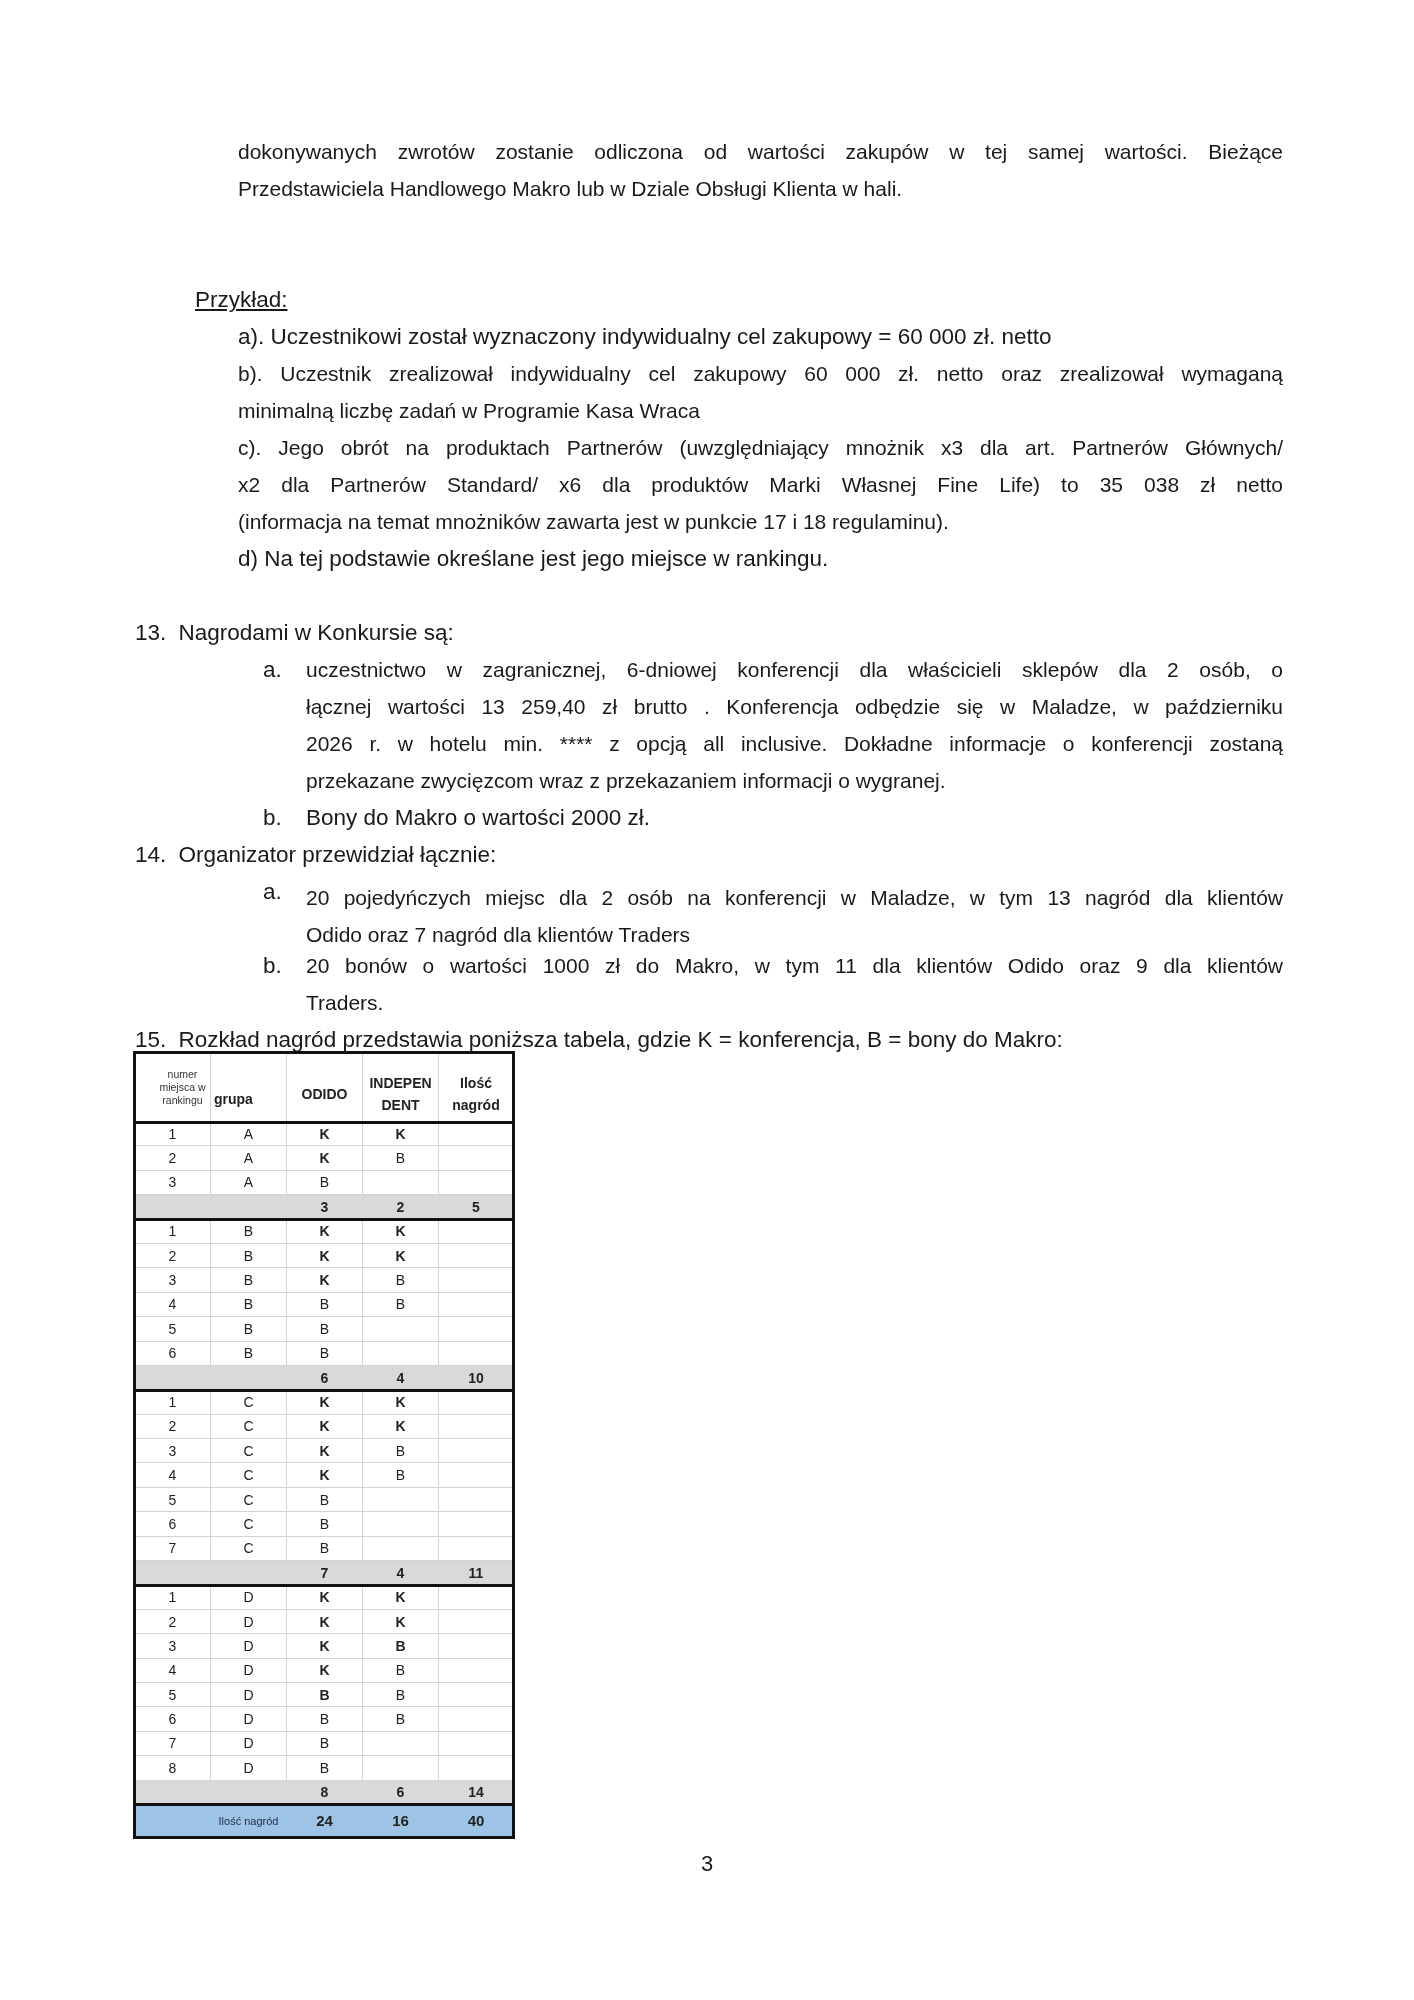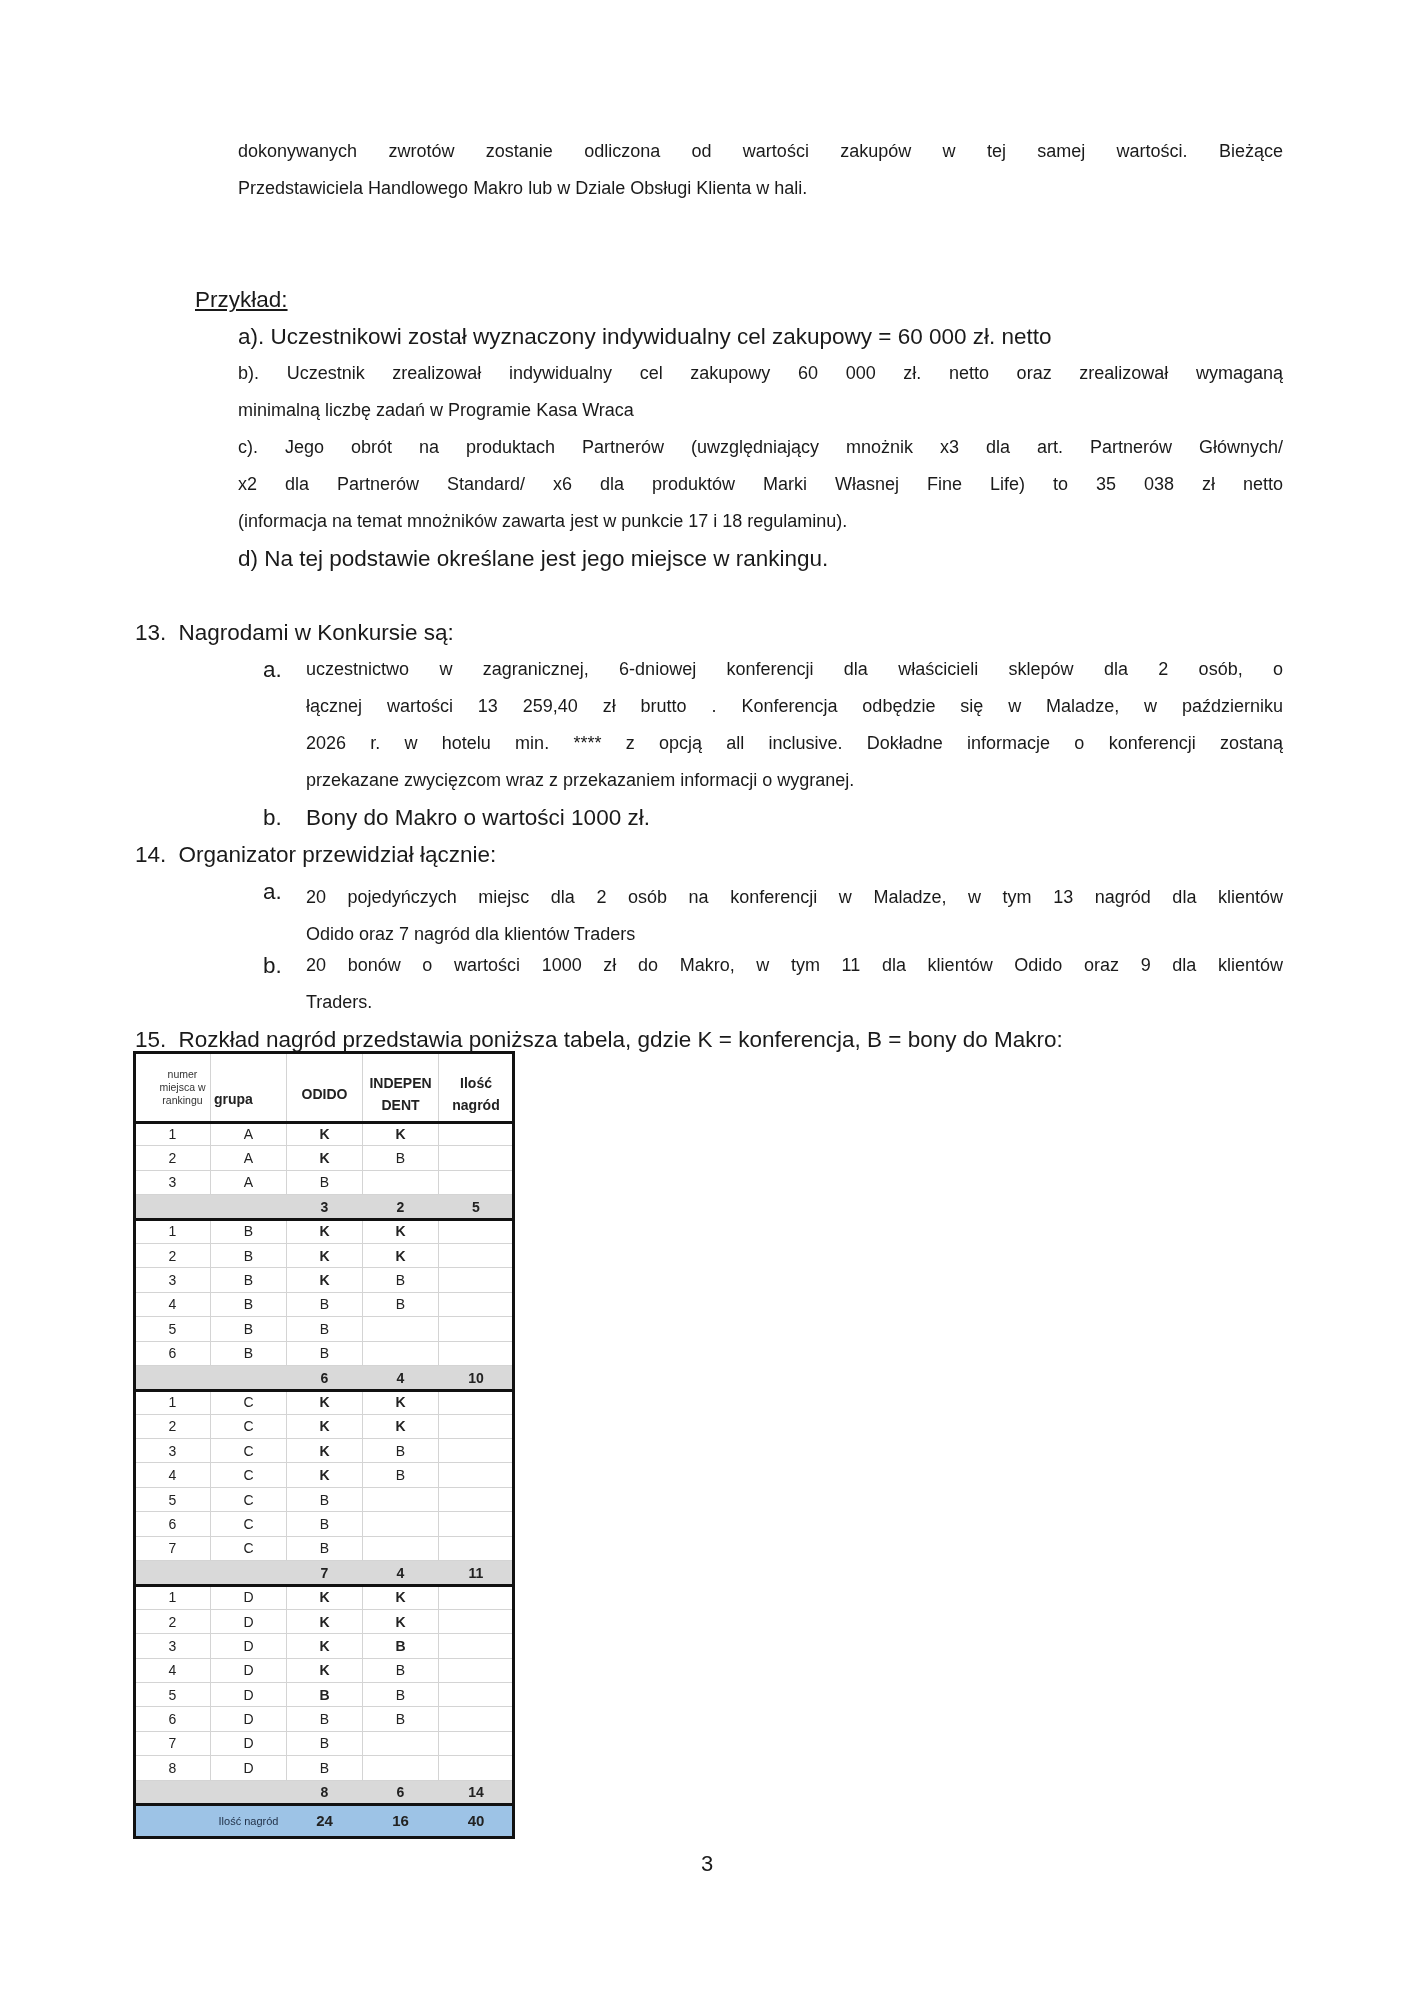--- a/index.html
+++ b/index.html
@@ -1,19 +1,19 @@
 <!DOCTYPE html>
 <html><head>
 <meta charset="utf-8">
 <style>
   html, body { margin: 0; padding: 0; background: #ffffff; }
   body { width: 1414px; height: 2000px; position: relative; overflow: hidden;
          font-family: "Liberation Sans", sans-serif; color: #1a1a1a; }
   .page { position: absolute; left: 0; top: 0; width: 1414px; height: 2000px; }
-  .para { position: absolute; font-size: 18px; line-height: 37px; text-align: justify; text-align-last: left; }
+  .para { position: absolute; font-size: 21px; line-height: 37px; text-align: justify; text-align-last: left; }
   .just-line { display: block; text-align: justify; text-align-last: justify; white-space: normal; }
   .last-line { display: block; text-align: left; }
   .u { text-decoration: underline; }
   .item { position: absolute; font-size: 22.5px; line-height: 37px; }
   table.prize { position: absolute; left: 134px; top: 1052px; border-collapse: collapse;
                 font-family: "Liberation Sans", sans-serif; font-size: 14px; color: #222; }
   table.prize td { border: 1px solid #d4d4d4; text-align: center; padding: 0; height: 23.4px; line-height: 22px; }
   table.prize col.c1 { width: 76px; }
   table.prize col.c2 { width: 76px; }
   table.prize col.c3 { width: 76px; }
@@ -57,21 +57,21 @@
     <span style="margin-left:6px;">Nagrodami w Konkursie są:</span>
   </div>
   <div class="item" style="left:263px; top:651px;">a.</div>
   <div class="para" style="left:306px; top:651px; width:977px;">
     <span class="just-line">uczestnictwo w zagranicznej, 6-dniowej konferencji dla właścicieli sklepów dla 2 osób, o</span>
     <span class="just-line">łącznej wartości 13 259,40 zł brutto . Konferencja odbędzie się w Maladze,  w październiku</span>
     <span class="just-line">2026 r. w hotelu min. **** z opcją all inclusive. Dokładne informacje o konferencji zostaną</span>
     <span class="last-line">przekazane zwycięzcom wraz z przekazaniem informacji o wygranej.</span>
   </div>
   <div class="item" style="left:263px; top:799px;">b.</div>
-  <div class="item" style="left:306px; top:799px;">Bony do Makro o wartości 1000 zł.</div>
+  <div class="item" style="left:306px; top:799px;">Bony do Makro o wartości 2000 zł.</div>
 
   <div class="item" style="left:135px; top:836px;">
     <span>14.</span>
     <span style="margin-left:6px;">Organizator przewidział łącznie:</span>
   </div>
   <div class="item" style="left:263px; top:873px;">a.</div>
   <div class="para" style="left:306px; top:879px; width:977px;">
     <span class="just-line">20 pojedyńczych miejsc dla 2 osób na konferencji w Maladze, w tym 13 nagród dla klientów</span>
     <span class="last-line">Odido oraz 7 nagród dla klientów Traders</span>
   </div>

